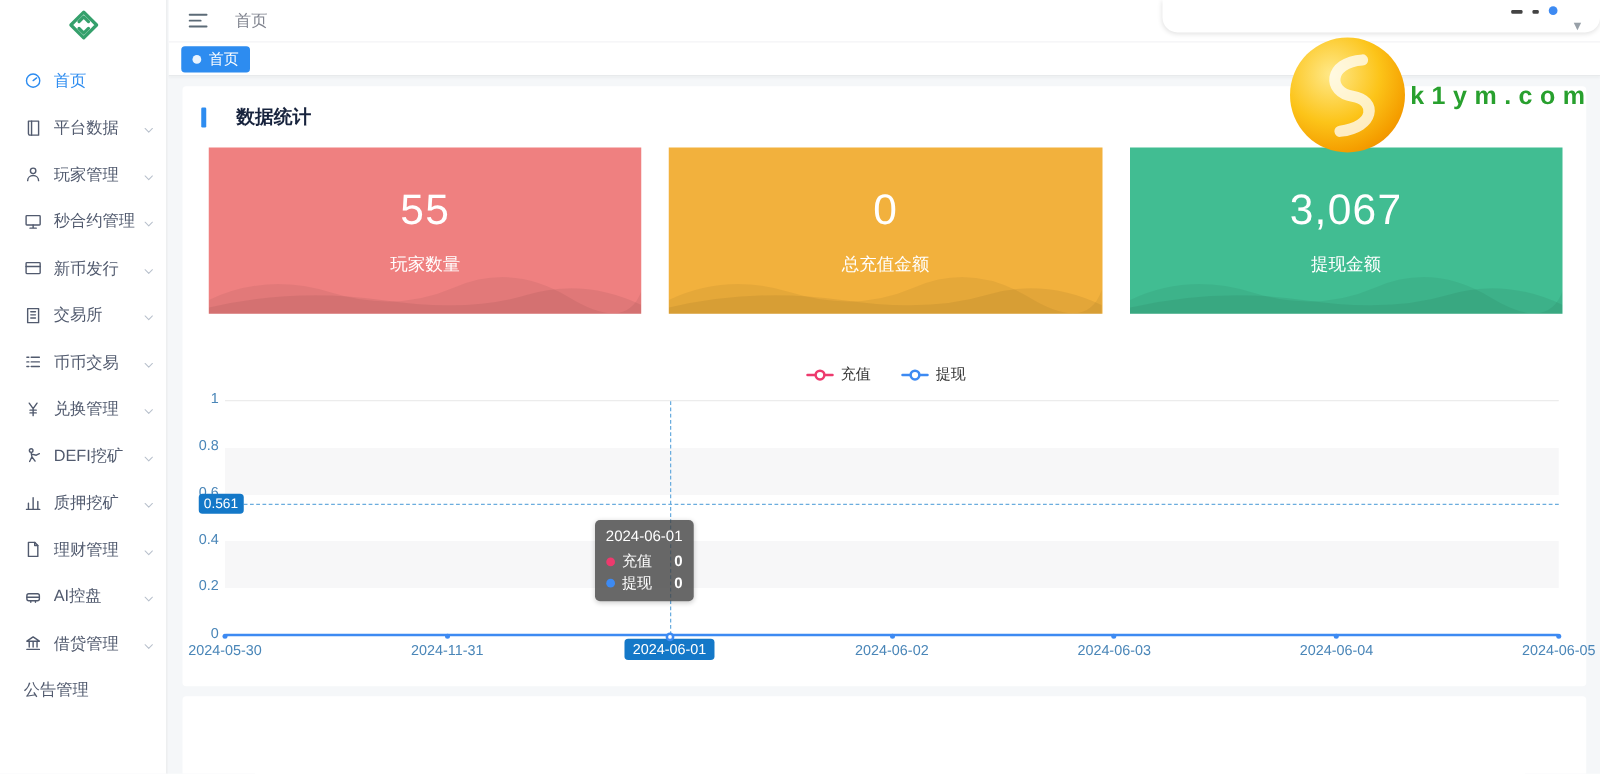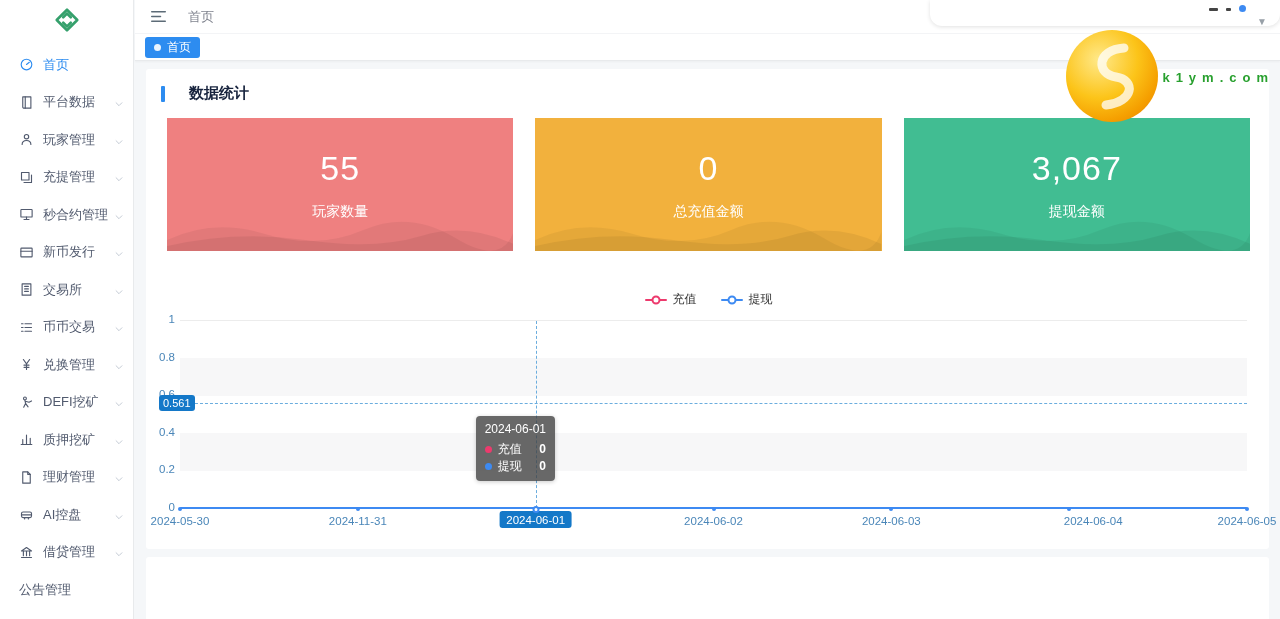--- a/index.html
+++ b/index.html
@@ -77,21 +77,21 @@
   .ov-dash.short{width:5px}
   .ov-dot{width:7px;height:7px;border-radius:50%;background:#3d8af2}
   .caret{position:absolute;right:13px;top:16px;color:#98a0a8;font-size:10px;z-index:9;cursor:pointer}
   .watermark{position:absolute;right:6px;top:30px;z-index:9;display:flex;align-items:center;pointer-events:none}
   .wm-ball{width:92px;height:92px;border-radius:50%;background:radial-gradient(circle at 36% 32%,#ffe98a,#fcc419 45%,#f59f00 72%,#e67700);position:relative;flex:none}
   .wm-ball svg{position:absolute;inset:0;width:100%;height:100%}
   .wm-text{margin-left:4px}
   .wm-title{font-size:42px;font-weight:bold;line-height:44px;letter-spacing:1px}
   .wm-title .t1{color:#f4711c}
   .wm-title .t2{color:#28a02e}
-  .wm-sub{font-size:13px;font-weight:bold;color:#28a02e;letter-spacing:6px;margin-top:2px}
+  .wm-sub{font-size:20px;font-weight:bold;color:#28a02e;letter-spacing:6px;margin-top:2px}
 </style>
 </head>
 <body>
 
 <aside class="sidebar">
   <div class="logo">
     <span><svg viewBox="0 0 24 24">
           <path d="M12 2.5 21.5 12 12 21.5 2.5 12Z"></path>
           <path d="M8.5 9.5 12 6l3.5 3.5M8.5 14.5 12 18l3.5-3.5"></path>
         </svg></span>
@@ -124,30 +124,20 @@
         <span class="mi"><svg viewBox="0 0 24 24">
             <circle cx="12" cy="7.5" r="3.5"></circle>
             <path d="M5 20c0-4 3.2-6.5 7-6.5s7 2.5 7 6.5"></path>
           </svg></span>
         <span class="mlabel">玩家管理</span>
         <span class="chev"><svg viewBox="0 0 24 24">
             <path d="M5 9l7 7 7-7"></path>
           </svg></span>
       </div>
 
-      <div class="menu-item haskids">
-        <span class="mi"><svg viewBox="0 0 24 24">
-            <rect x="4" y="4" width="12" height="12"></rect>
-            <path d="M8 20h12V8"></path>
-          </svg></span>
-        <span class="mlabel">充提管理</span>
-        <span class="chev"><svg viewBox="0 0 24 24">
-            <path d="M5 9l7 7 7-7"></path>
-          </svg></span>
-      </div>
 
       <div class="menu-item haskids">
         <span class="mi"><svg viewBox="0 0 24 24">
             <rect x="3" y="4" width="18" height="12" rx="1"></rect>
             <path d="M12 16v4M8 20h8"></path>
           </svg></span>
         <span class="mlabel">秒合约管理</span>
         <span class="chev"><svg viewBox="0 0 24 24">
             <path d="M5 9l7 7 7-7"></path>
           </svg></span>
@@ -364,21 +354,21 @@
               <div class="pdot" style="left: 100%;"></div>
             </div>
         </div>
         <div class="xlabels" id="xlabels">
 
         <span class="xlabel" style="left: 0%;">2024-05-30</span>
             <span class="xlabel" style="left: 16.6667%;">2024-11-31</span>
             <span class="xlabel active" style="left: 33.3333%;">2024-06-01</span>
             <span class="xlabel" style="left: 50%;">2024-06-02</span>
             <span class="xlabel" style="left: 66.6667%;">2024-06-03</span>
-            <span class="xlabel" style="left: 83.3333%; margin-left: 24px;">2024-06-04</span>
+            <span class="xlabel" style="left: 83.3333%;">2024-06-04</span>
             <span class="xlabel" style="left: 100%;">2024-06-05</span>
           </div>
       </div>
     </div>
 
     <div class="panel panel2"></div>
   </div>
 </div>
 
 <div class="overlay-pill">

